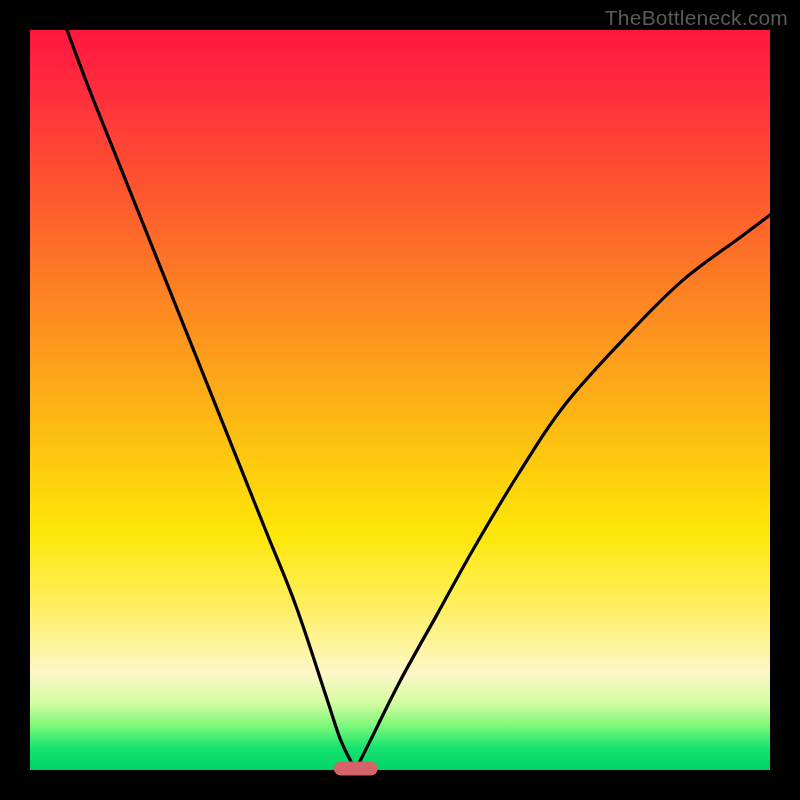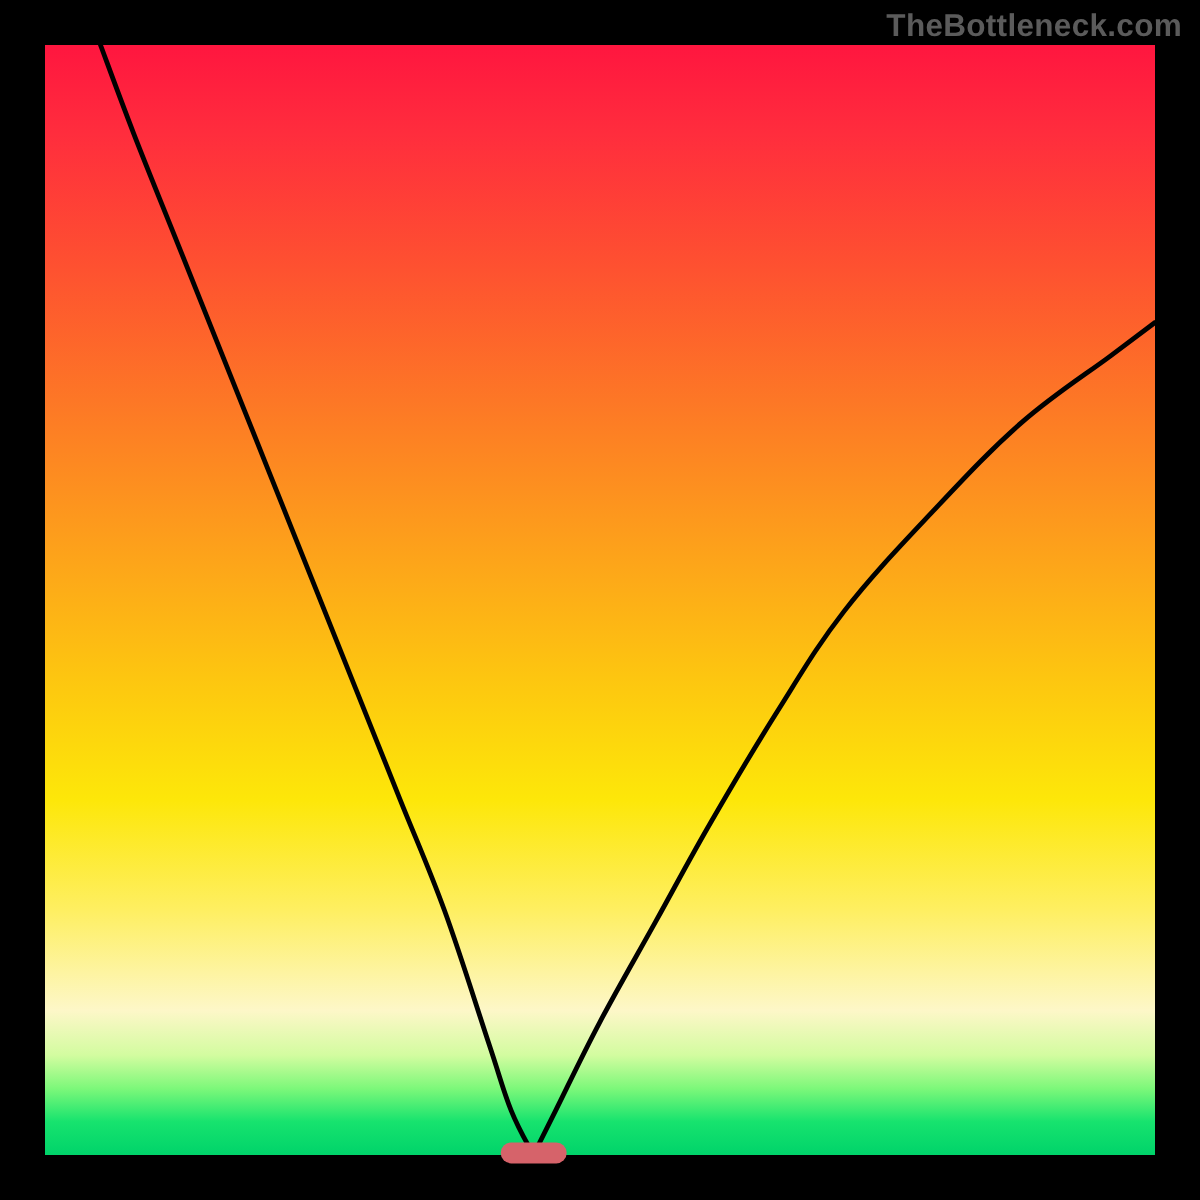--- a/index.html
+++ b/index.html
@@ -41,21 +41,21 @@
       #17e36e 97%,
       #00d36a 100%
     );
   }
   .watermark {
     position: absolute;
     top: 6px;
     right: 12px;
     color: #5b5b5b;
     font-size: 21px;
-    font-weight: 700;
+    font-weight: 400;
     letter-spacing: 0.2px;
     user-select: none;
   }
   svg.curves {
     position: absolute;
     left: 0;
     top: 0;
     width: 740px;
     height: 740px;
     overflow: visible;

